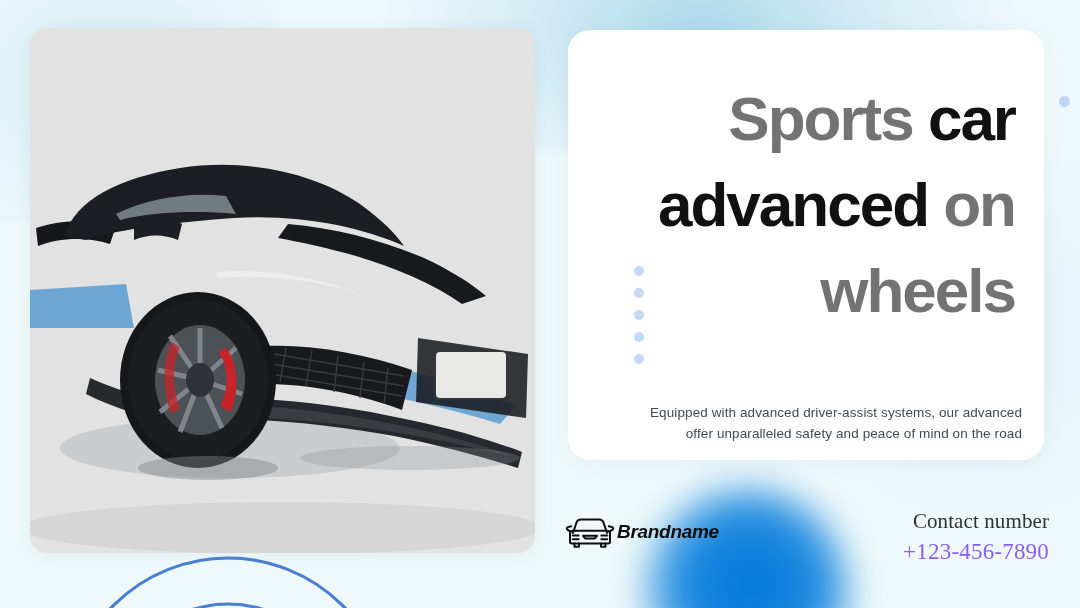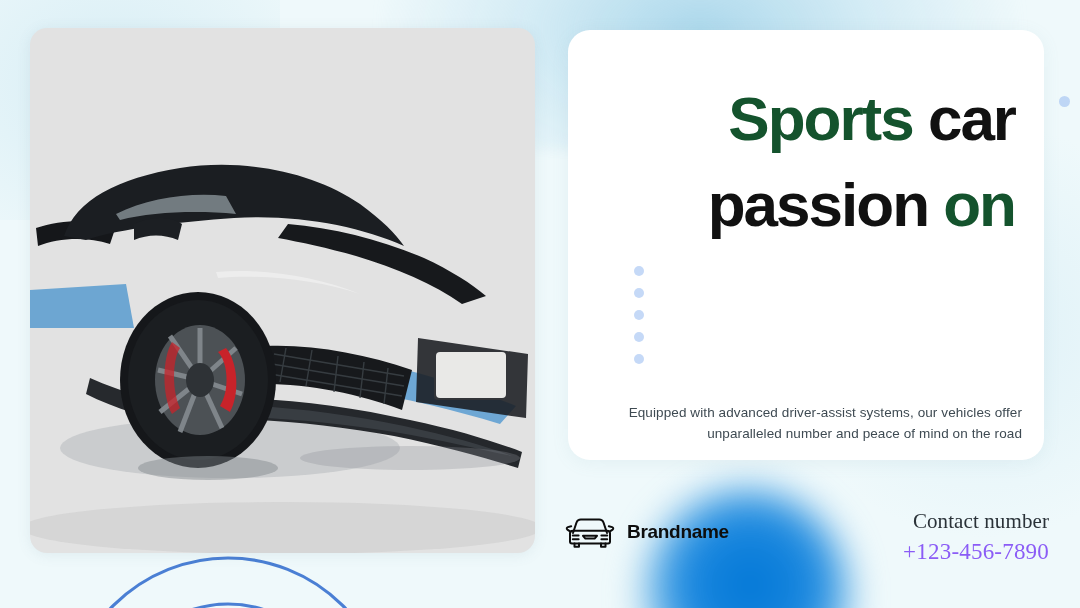--- a/index.html
+++ b/index.html
@@ -79,21 +79,21 @@
   .headline {
     position:absolute;
     left:24px; right:29px; top:46px;
     text-align:right;
     font-size:62px;
     line-height:86px;
     font-weight:bold;
     letter-spacing:-2px;
     color:#111;
   }
-  .headline .accent { color:#14532d; }
+  .headline .accent { color:#737373; }
 
   .dots-col {
     position:absolute;
     left:66px; top:236px;
     display:flex;
     flex-direction:column;
     gap:12px;
   }
   .dots-col .dot {
     width:10px; height:10px;
@@ -110,21 +110,22 @@
     color:#3e4a52;
     letter-spacing:.1px;
   }
 
   
   .brand {
     position:absolute;
     left:564px; top:512px;
     display:flex;
     align-items:center;
-    gap:11px;
+    gap:1px;
+    font-style:italic;
   }
   .brand-icon { width:52px; height:40px; display:block; }
   .brand-name {
     font-size:19px;
     font-weight:bold;
     color:#0d0d0d;
     letter-spacing:-.3px;
   }
 
   .contact {
@@ -309,34 +310,37 @@
 </div>
 
 <div class="text-card">
 
   <div class="headline">
     <div>
       <span class="accent">Sports</span>
       <span>car</span>
     </div>
     <div>
-      <span>passion</span>
+      <span>advanced</span>
       <span class="accent">on</span>
     </div>
+    <div>
+      <span class="accent">wheels</span>
+    </div>
   </div>
 
   <div class="dots-col">
     <span class="dot"></span>
     <span class="dot"></span>
     <span class="dot"></span>
     <span class="dot"></span>
     <span class="dot"></span>
   </div>
 
-  <p class="body-copy">Equipped with advanced driver-assist systems, our vehicles offer unparalleled number and peace of mind on the road</p>
+  <p class="body-copy">Equipped with advanced driver-assist systems, our advanced offer unparalleled safety and peace of mind on the road</p>
 </div>
 
 <div class="brand">
   <span class="brand-icon-wrap">
     <svg class="brand-icon" viewBox="0 0 52 40" fill="none" stroke="#0d0d0d" stroke-width="2" stroke-linecap="round" stroke-linejoin="round">
       <path d="M9 21 L12.5 10.5 C13.2 8.6 14.8 7.5 16.8 7.5 L35.2 7.5 C37.2 7.5 38.8 8.6 39.5 10.5 L43 21"></path>
       <path d="M6 21.5 C6 19.8 7.2 18.8 9 18.8 L43 18.8 C44.8 18.8 46 19.8 46 21.5 L46 29.5 C46 30.6 45.2 31.4 44.1 31.4 L7.9 31.4 C6.8 31.4 6 30.6 6 29.5 Z"></path>
       <path d="M6.4 19.6 L3.4 17.6 C2.4 16.9 2.6 15.4 3.8 15.1 L7.2 14.3"></path>
       <path d="M45.6 19.6 L48.6 17.6 C49.6 16.9 49.4 15.4 48.2 15.1 L44.8 14.3"></path>
       <path d="M19 23.8 L33 23.8 L30.6 26.6 L21.4 26.6 Z"></path>

